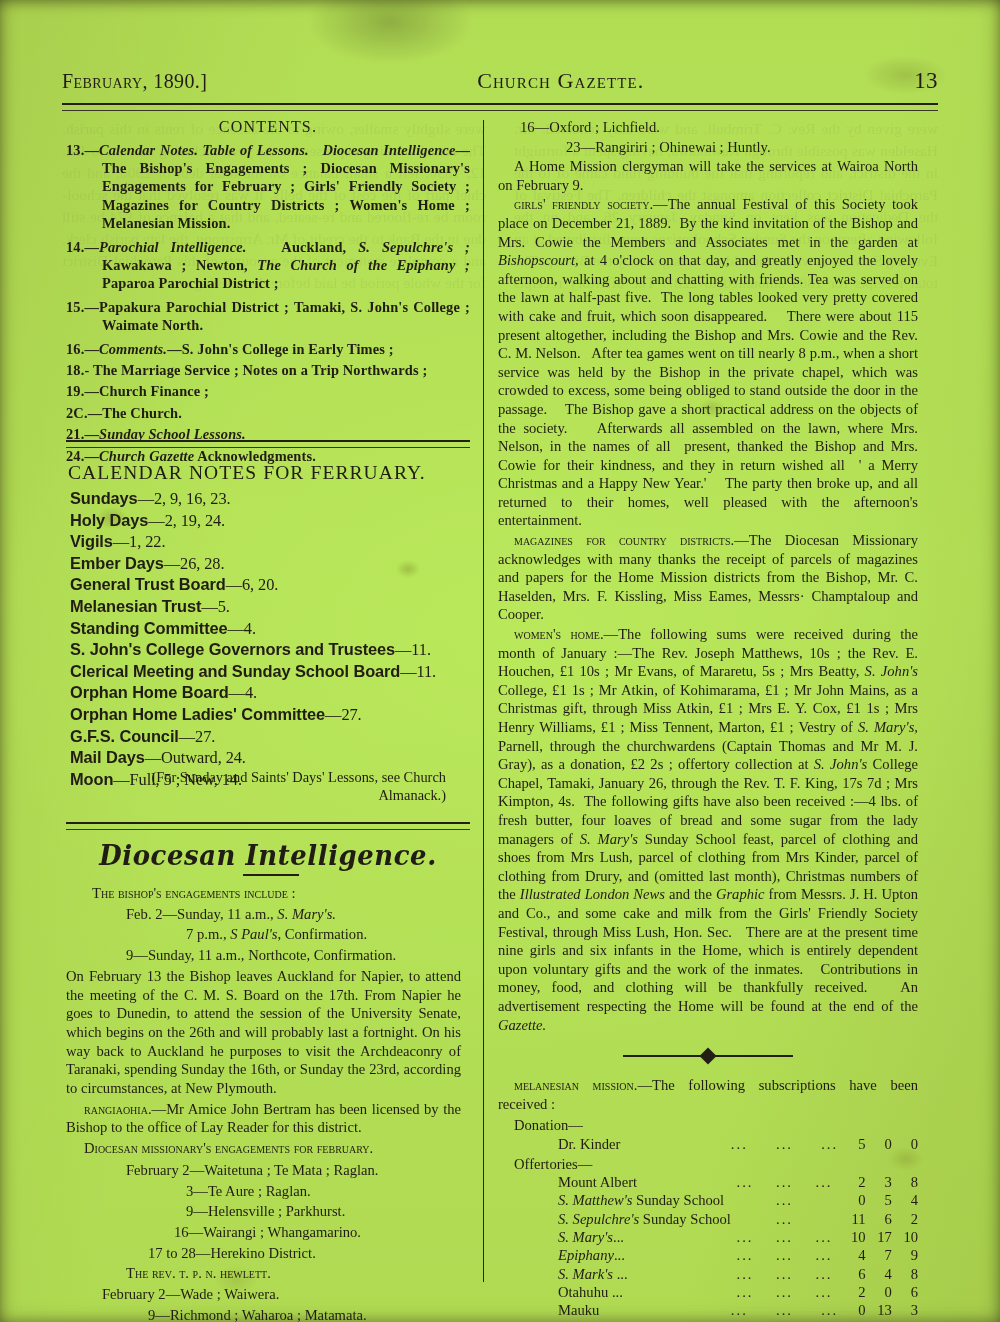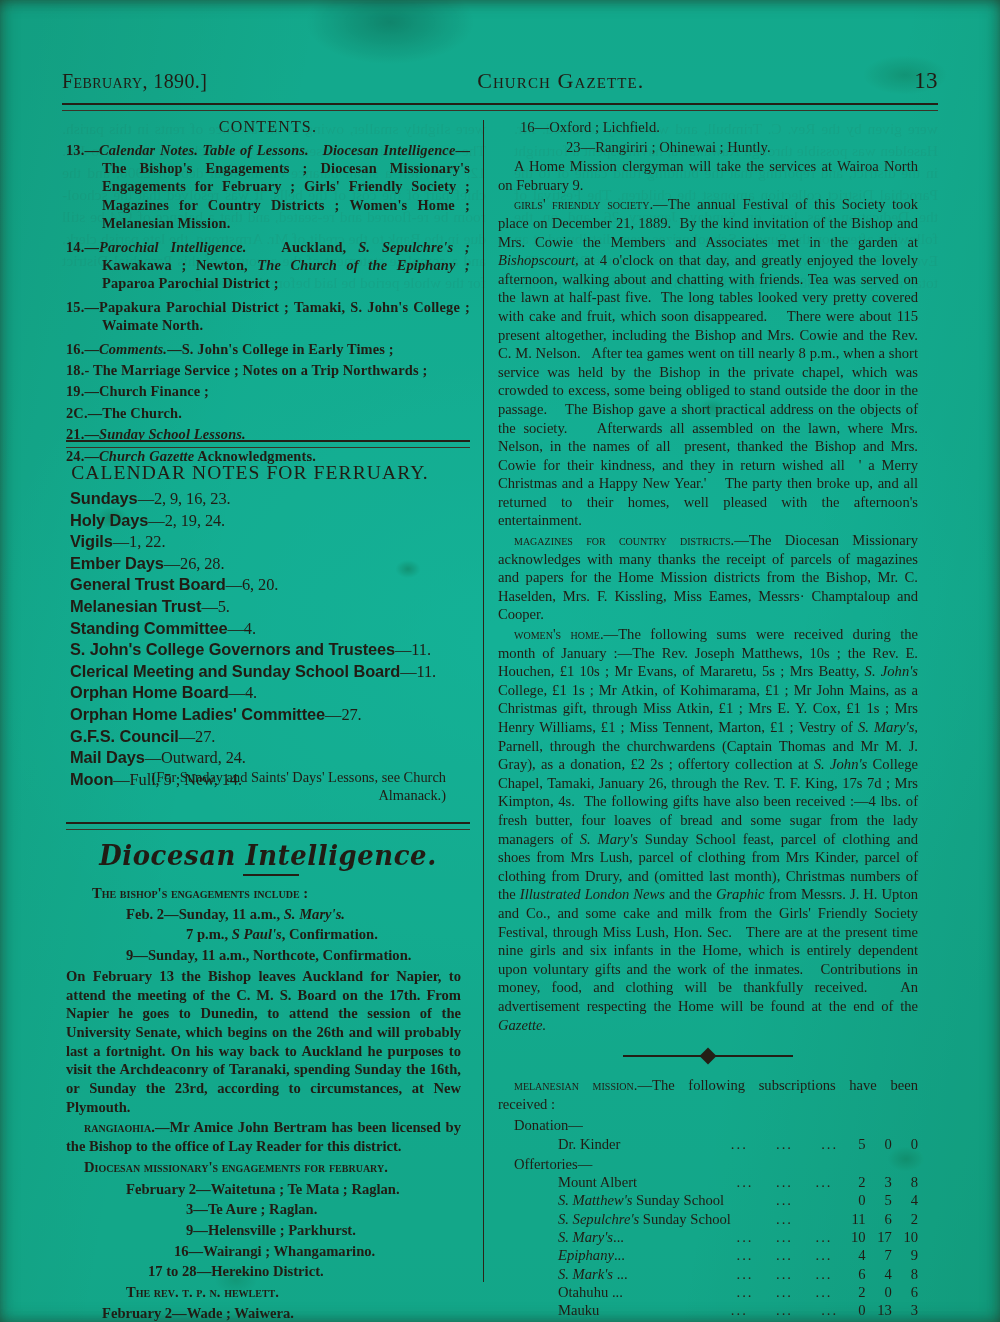--- a/index.html
+++ b/index.html
@@ -9,21 +9,21 @@
     background: #4a4436;
   }
   body {
     font-family: "Liberation Serif", "DejaVu Serif", serif;
   }
   .page {
     position: relative;
     width: 1000px;
     height: 1322px;
     margin: 0 auto;
-    background: #14b8a6;
+    background: #bef264;
     overflow: hidden;
     color: #211c14;
   }
   
   .paper-tint {
     position: absolute;
     inset: 0;
     pointer-events: none;
     background:
       radial-gradient(ellipse 120px 60px at 390px 22px, rgba(70,60,40,.30), rgba(70,60,40,0) 70%),
@@ -153,24 +153,23 @@
   }
   .contents-item i { font-weight: bold; font-family: Liberation Serif, serif; }
   .contents-item.tight { margin-bottom: 3px; }
 
   .rule-double.mid { left: 66px; width: 404px; right: auto; }
   #rule-contents-bottom { top: 440px; }
   #rule-cal-bottom { top: 822px; }
 
   .cal-title {
     position: absolute;
-    left: 48px;
+    left: 68px;
     width: 404px;
     top: 462px;
-    text-align: center;
     font-size: 19.5px;
     letter-spacing: 1.1px;
     font-variant: small-caps;
   }
   .cal-list {
     position: absolute;
     left: 70px;
     width: 410px;
     top: 488px;
     font-family: "Liberation Sans", "DejaVu Sans", sans-serif;
@@ -213,21 +212,21 @@
   }
 
   .lc-body {
     position: absolute;
     left: 66px;
     width: 404px;
     top: 884px;
     font-size: 14.6px;
     line-height: 18.7px;
   }
-  .lc-body p { margin: 0 9px 2px 0; text-align: justify; font-weight: bold; }
+  .lc-body p { margin: 0 9px 2px 0; text-align: justify; }
   .indent-1 { padding-left: 26px; }
   .indent-2 { padding-left: 60px; }
   .indent-3 { padding-left: 120px; }
   .center-line { text-align: center; }
   .para-first { text-indent: 18px; }
 
   
   .rc-block p {
     margin: 0 0 1px 0;
     text-align: justify;

